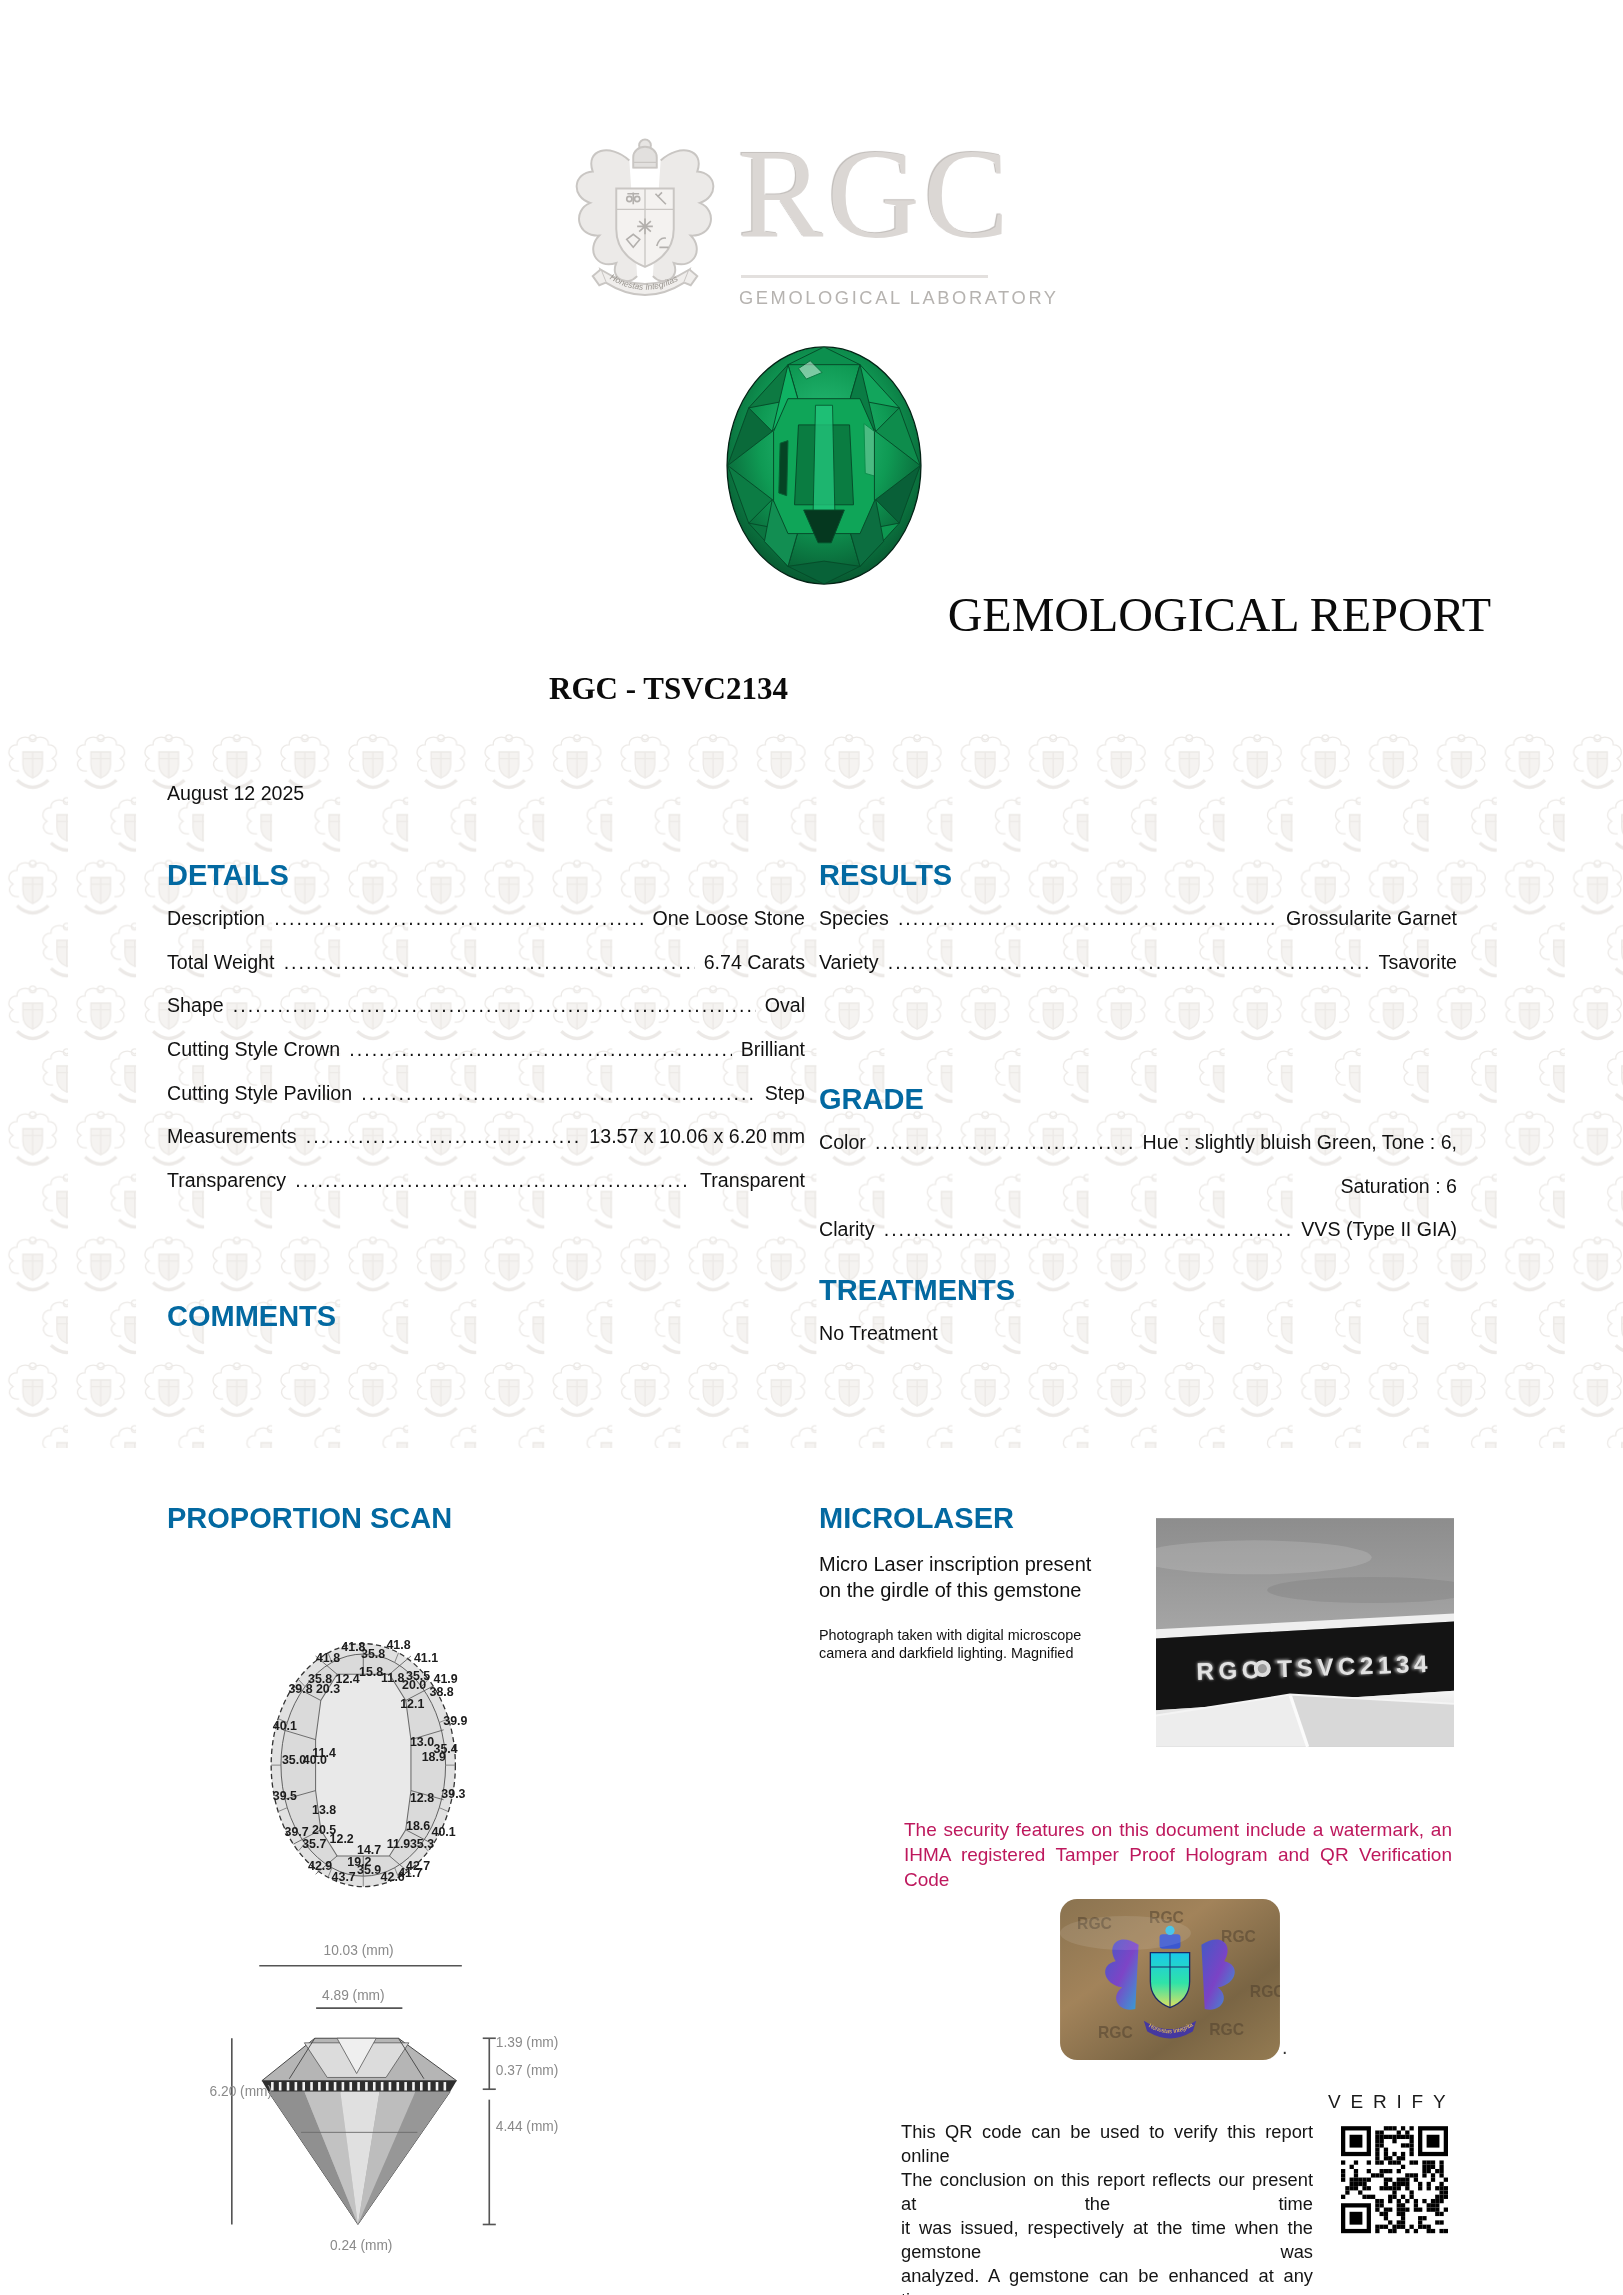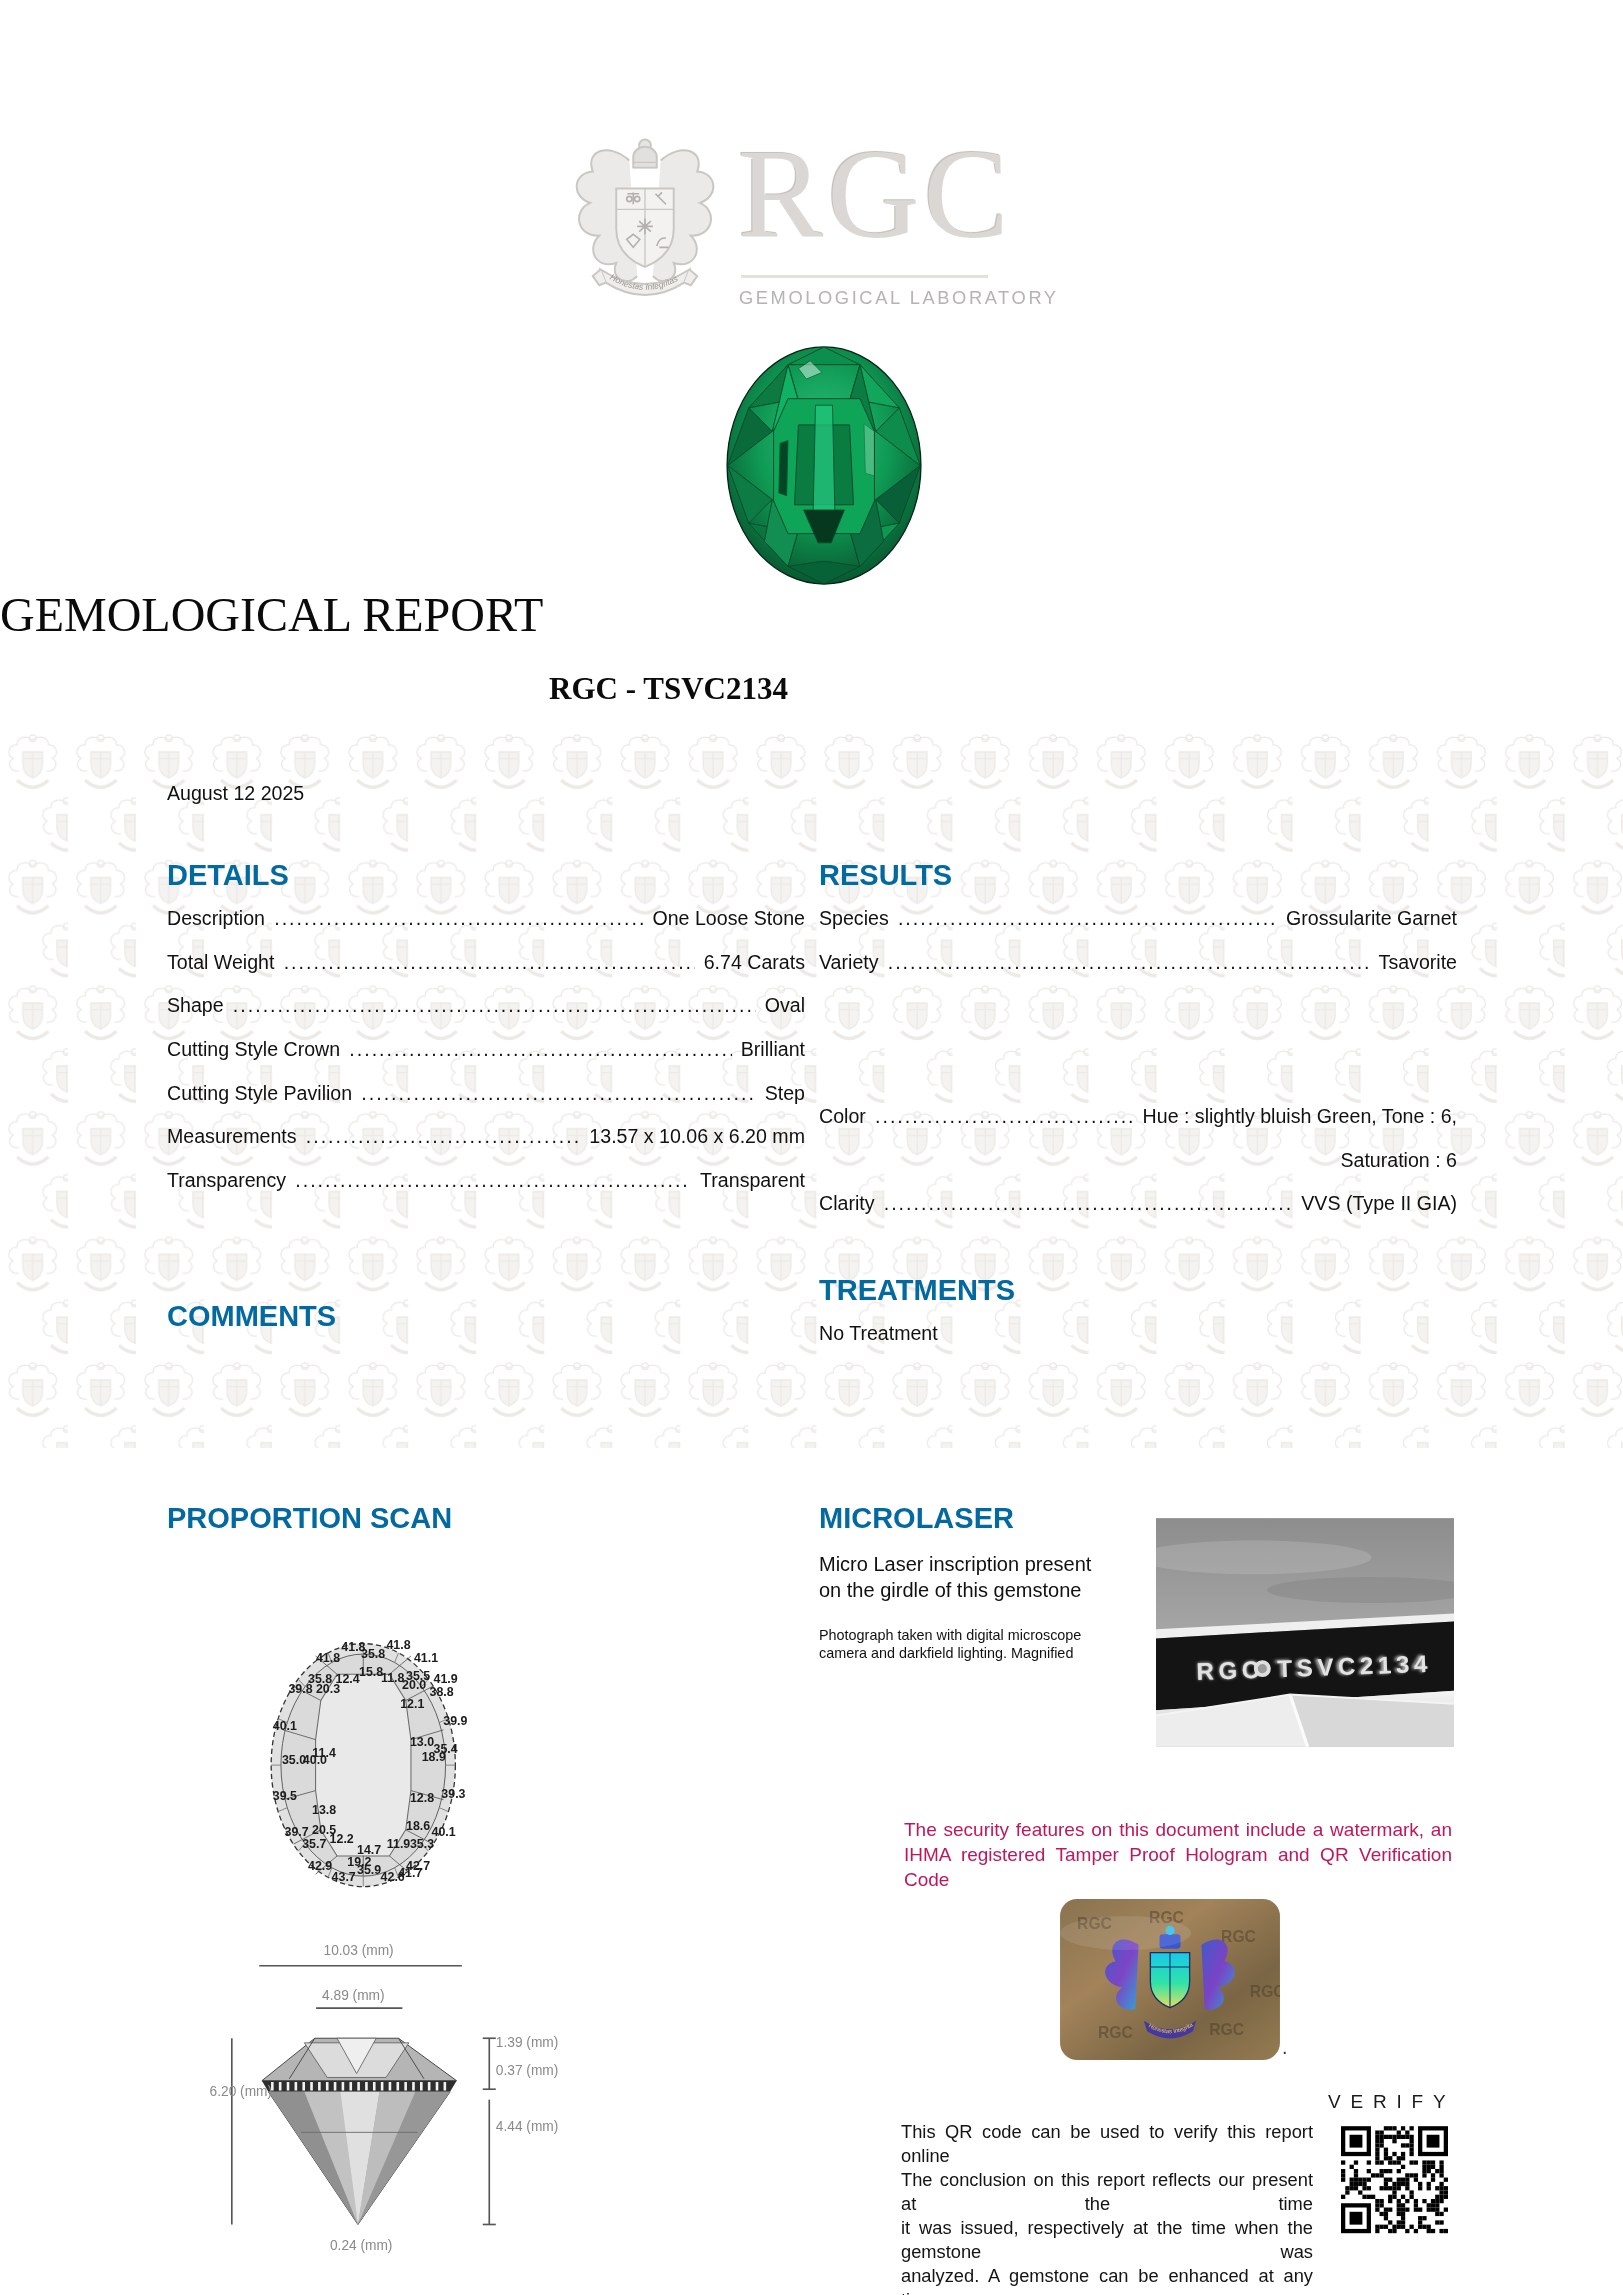--- a/index.html
+++ b/index.html
@@ -8,21 +8,21 @@
   .abs{position:absolute;}
 
   
   .logo-rgc{position:absolute;left:738px;top:130px;font-family:"Liberation Serif",serif;
             font-size:128px;line-height:128px;letter-spacing:3.9px;color:#dbd7d4;
             text-shadow:0.7px 0.7px 0 #ffffff,-1.3px -1.3px 0.7px #c3bfbc;}
   .logo-rule{position:absolute;left:741px;top:275px;width:247px;height:2.6px;background:#e3e0de;}
   .logo-tag{position:absolute;left:739px;top:287px;font-size:18.3px;letter-spacing:2.6px;color:#b6b3b0;}
 
   
-  .doc-title{position:absolute;left:0;top:587px;width:1491px;text-align:left;
+  .doc-title{position:absolute;left:0;top:587px;width:1491px;text-align:right;
              font-family:"Liberation Serif",serif;font-size:48px;color:#0b0b0b;letter-spacing:0px;}
   .doc-sub{position:absolute;left:0;top:671px;width:1337px;text-align:center;
            font-family:"Liberation Serif",serif;font-weight:700;font-size:31px;color:#0b0b0b;}
 
   
   .date{position:absolute;left:167px;top:782px;font-size:19.6px;}
   .sec-h{font-weight:700;font-size:29px;line-height:26px;color:#0369a1;}
   .col{position:absolute;width:638px;}
   .drow{display:flex;align-items:baseline;font-size:19.6px;line-height:26px;margin-bottom:17.7px;}
   .drow .lbl{white-space:nowrap;}
@@ -212,20 +212,21 @@
         </div>
         <div class="drow">
           <span class="lbl">Variety</span>
           <span class="dots">............................................................................................................................................................................................................................</span>
           <span class="val">Tsavorite</span>
         </div>
       </div>
   </div>
 
   <div class="col" style="left:819px;top:1086px;">
+    <div class="sec-h">GRADE</div>
     <div class="rowgap"></div>
     <div class="drow">
       <span class="lbl">Color</span>
       <span class="dots">............................................................................................................................................................................................................................</span>
       <span class="val">Hue : slightly bluish Green, Tone : 6,</span>
     </div>
     <div class="rright">Saturation : 6</div>
     <div class="drow">
       <span class="lbl">Clarity</span>
       <span class="dots">............................................................................................................................................................................................................................</span>

